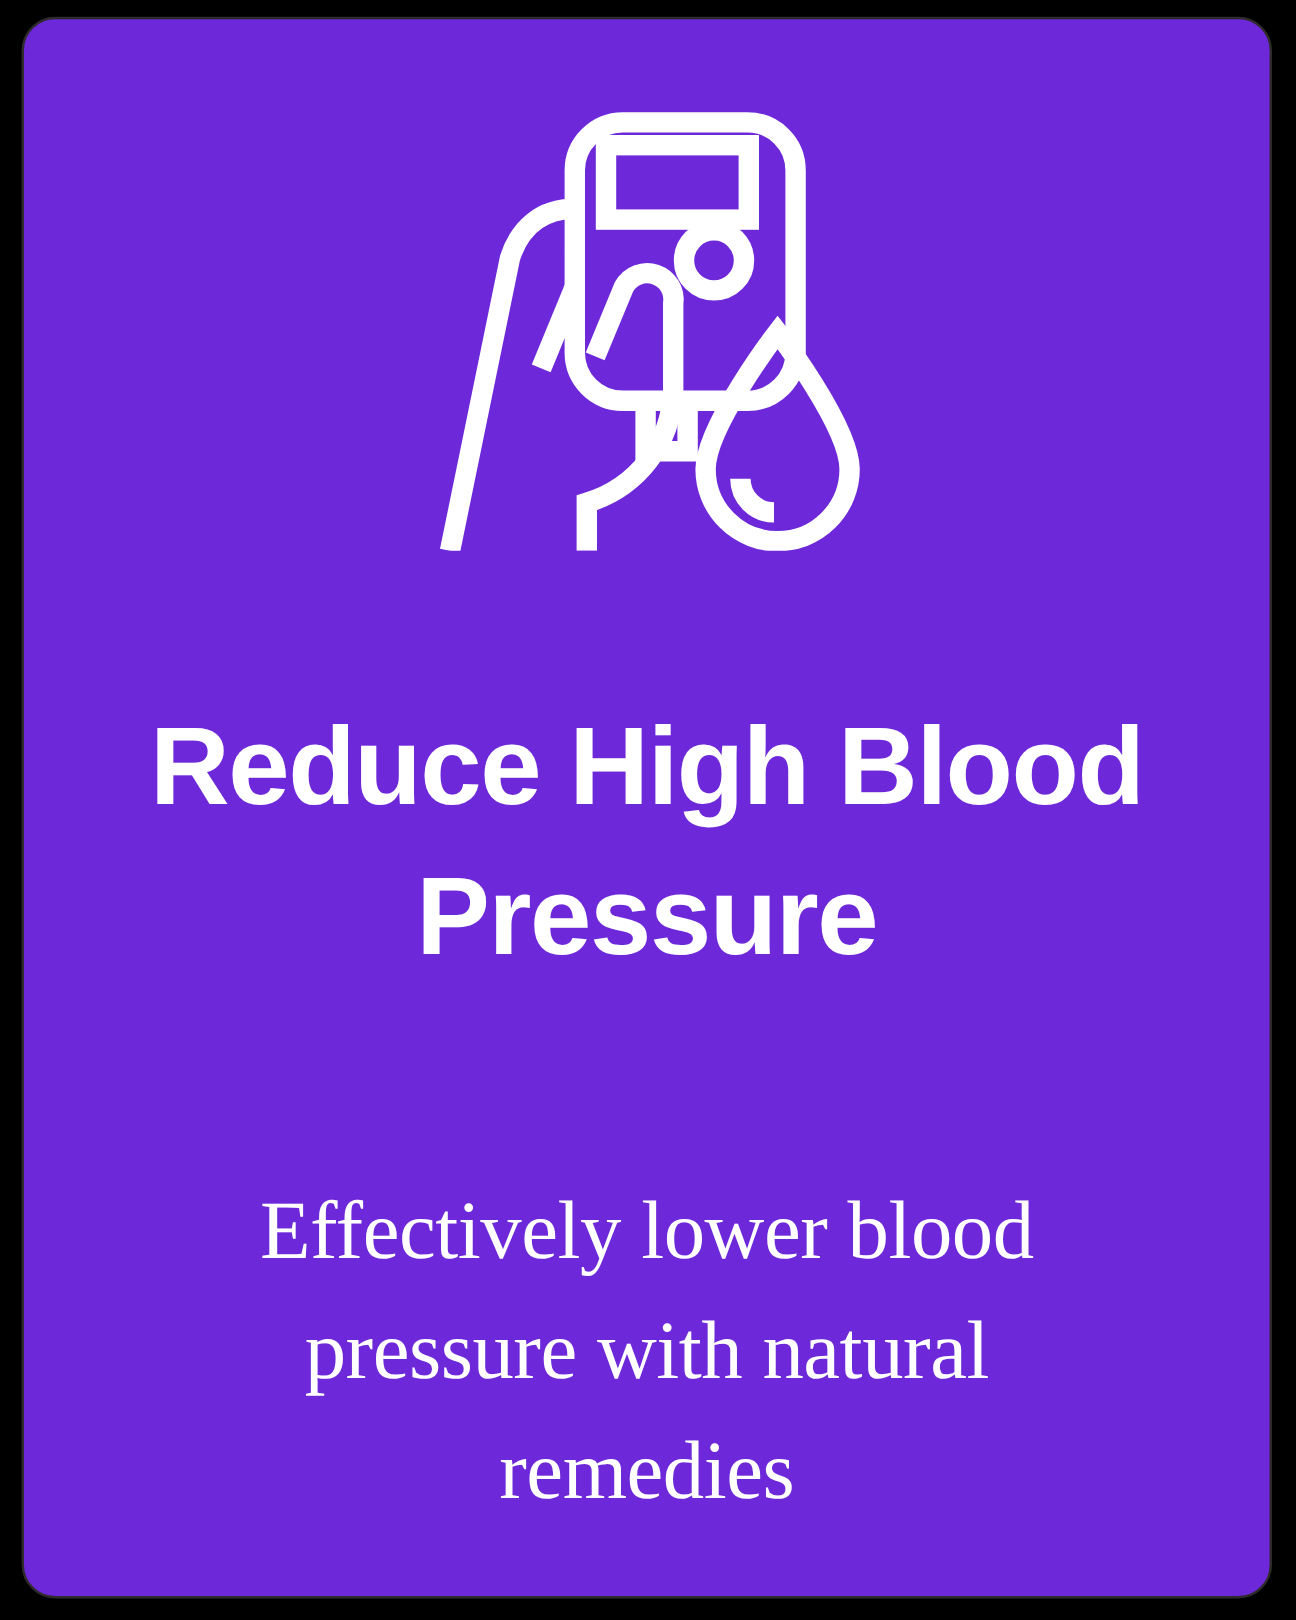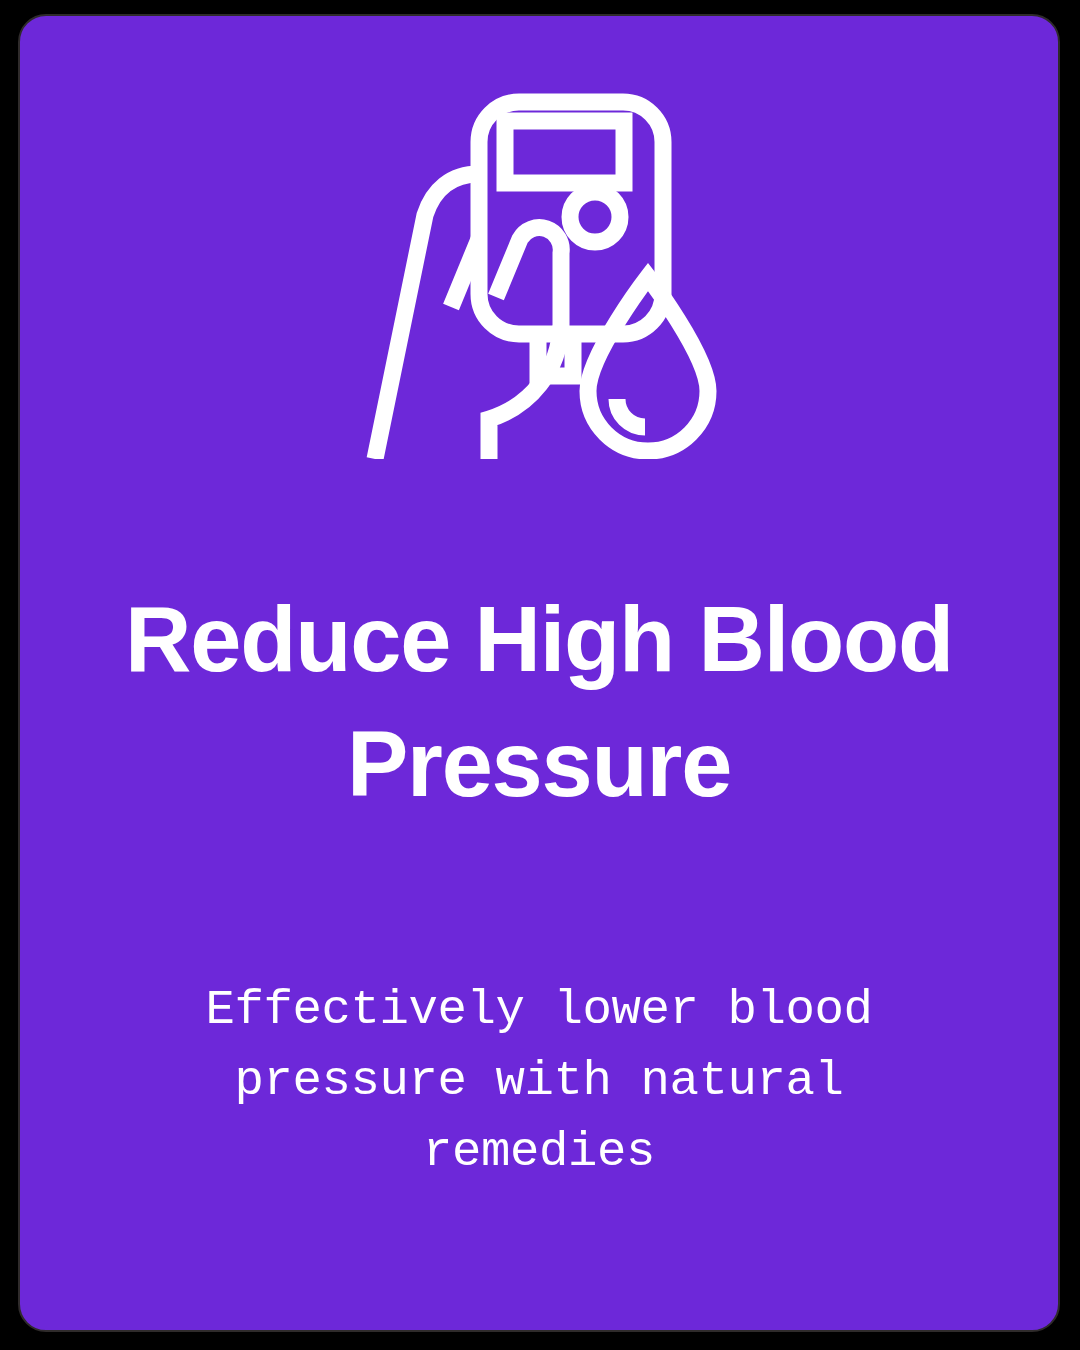--- a/index.html
+++ b/index.html
@@ -65,23 +65,23 @@
     white-space: pre-line;
   }
 
   
   #card-subtitle {
     margin: 0;
     margin-top: 148px;
     width: 760px;
     text-align: center;
     color: #FFFFFF;
-    font-family: Liberation Mono, monospace;
+    font-family: Liberation Serif, serif;
     font-weight: 400;
-    font-size: 49px;
+    font-size: 69px;
     line-height: 1.45;
     letter-spacing: -0.4px;
   }
 </style>
 </head>
 <body>
 
 <div id="stage" style="background: rgb(0, 0, 0);">
 
   <div id="feature-card" style="background: #6d28d9; border-radius: 28px;">

